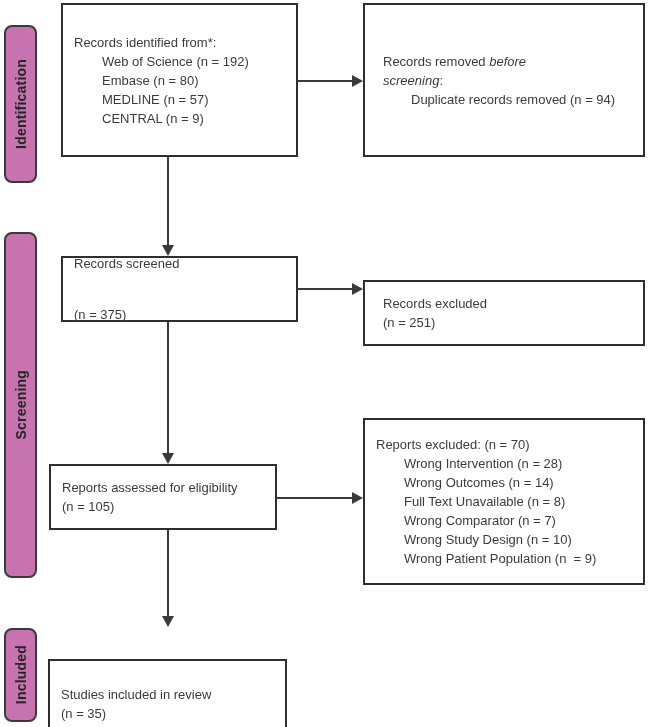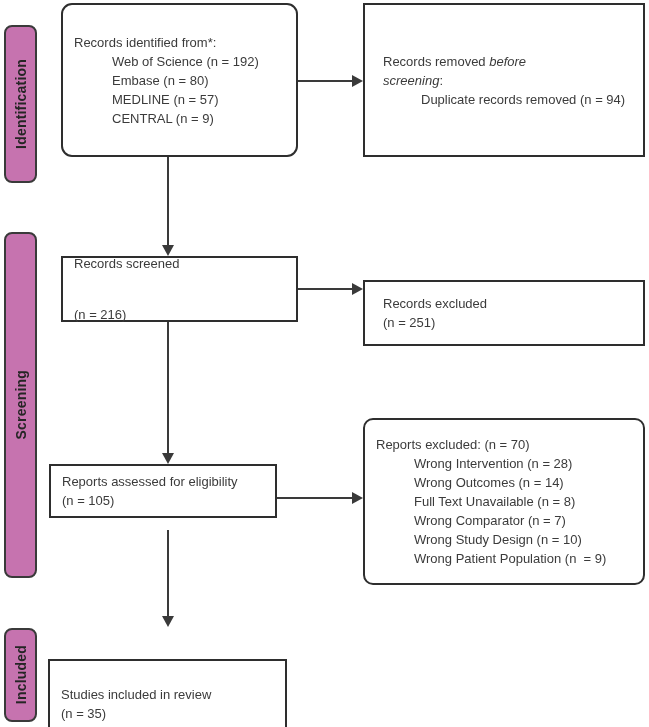--- a/index.html
+++ b/index.html
@@ -39,27 +39,27 @@
     position:absolute;
     background:#fff;
     border:2px solid #2e2e2e;
     box-sizing:border-box;
     display:flex;flex-direction:column;justify-content:center;
     padding:6px 8px 6px 11px;
     font-size:13px;
     line-height:19px;
     white-space:pre-wrap;
   }
-  .box .indent{margin-left:38px;}
-  #box-records-identified{left:61px;top:3px;width:237px;height:154px;border-radius:11px;}
+  .box .indent{margin-left:28px;}
+  #box-records-identified{left:61px;top:3px;width:237px;height:154px;}
   #box-records-removed{left:363px;top:3px;width:282px;height:154px;padding-left:18px;}
   #box-records-screened{left:61px;top:256px;width:237px;height:66px;gap:32px;}
   #box-records-excluded{left:363px;top:258px;width:282px;height:66px;padding-left:18px;margin-top:22px;}
-  #box-reports-assessed{left:49px;top:464px;width:228px;height:54px;}
-  #box-reports-excluded{left:363px;top:418px;width:282px;height:167px;border-radius:10px;}
+  #box-reports-assessed{left:49px;top:464px;width:228px;height:66px;}
+  #box-reports-excluded{left:363px;top:418px;width:282px;height:167px;}
   #box-studies-included{left:48px;top:627px;width:239px;height:90px;margin-top:32px;}
   .italic{font-style:italic;}
 
   
   .hline{position:absolute;height:2px;background:#3a3a3a;}
   .vline{position:absolute;width:2px;background:#3a3a3a;}
   .head-right{
     position:absolute;width:0;height:0;
     border-top:6px solid transparent;
     border-bottom:6px solid transparent;
@@ -114,21 +114,21 @@
   </div>
 
   <div class="box" id="box-records-removed">
     <div><span>Records removed </span><span class="italic">before</span></div>
     <div><span class="italic">screening</span><span>:</span></div>
     <div class="indent">Duplicate records removed (n = 94)</div>
   </div>
 
   <div class="box" id="box-records-screened">
     <div>Records screened</div>
-    <div>(n = 216)</div>
+    <div>(n = 375)</div>
   </div>
 
   <div class="box" id="box-records-excluded">
     <div>Records excluded</div>
     <div>(n = 251)</div>
   </div>
 
   <div class="box" id="box-reports-assessed">
     <div>Reports assessed for eligibility</div>
     <div>(n = 105)</div>

